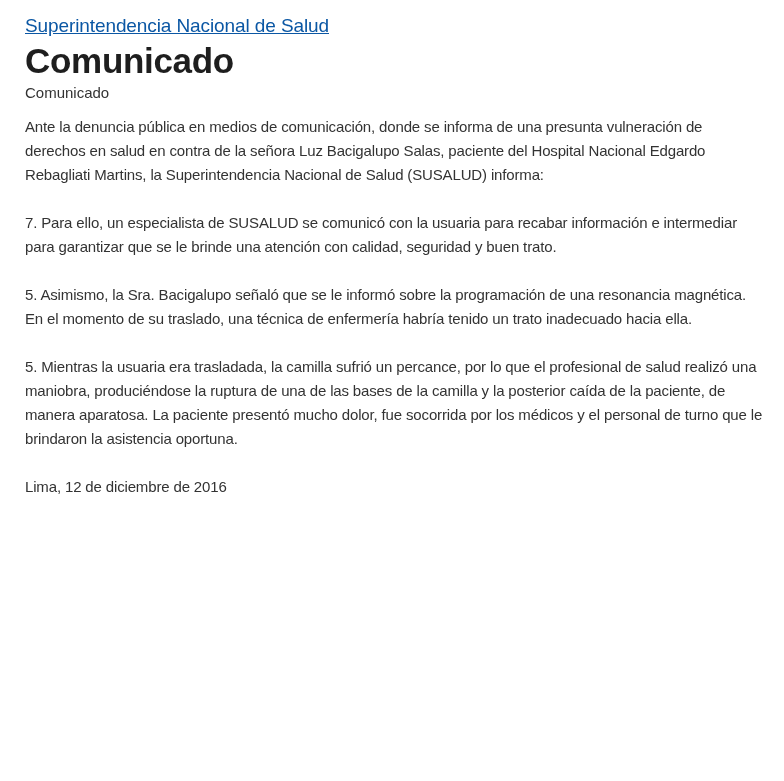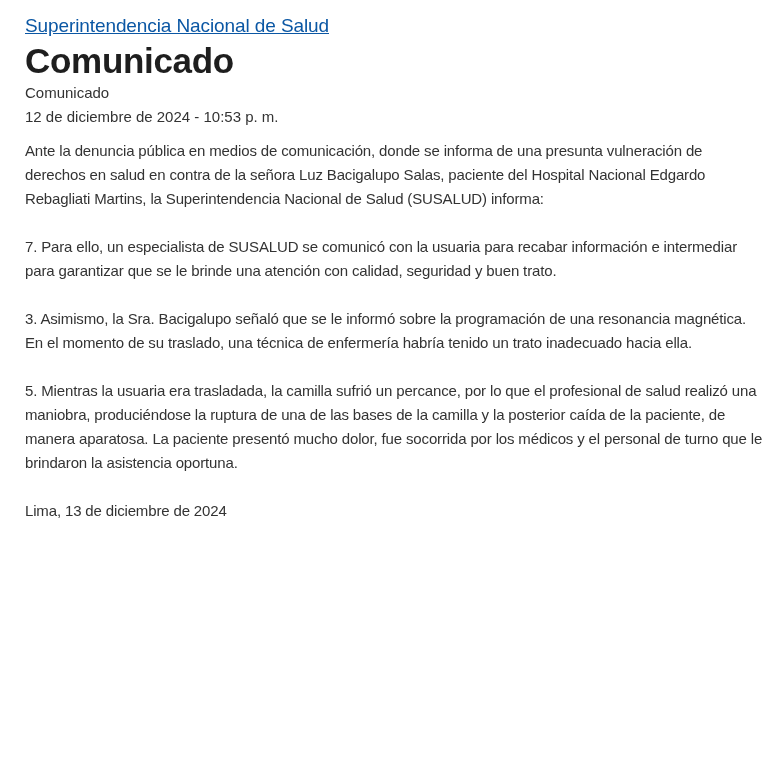--- a/index.html
+++ b/index.html
@@ -30,22 +30,21 @@
       letter-spacing: -0.15px;
     }
   </style>
 </head>
 <body>
 
 <div class="page">
   <a class="org-link">Superintendencia Nacional de Salud</a>
   <h1 class="title">Comunicado</h1>
   <div class="meta">Comunicado</div>
-  <div class="meta">12 de diciembre de 2024 - 10:53 p. m.</div>
 
   <div class="body">
     <p class="para">Ante la denuncia pública en medios de comunicación, donde se informa de una presunta vulneración de derechos en salud en contra de la señora Luz Bacigalupo Salas, paciente del Hospital Nacional Edgardo Rebagliati Martins, la Superintendencia Nacional de Salud (SUSALUD) informa:</p>
     <p class="para">7. Para ello, un especialista de SUSALUD se comunicó con la usuaria para recabar información e intermediar para garantizar que se le brinde una atención con calidad, seguridad y buen trato.</p>
-    <p class="para">3. Asimismo, la Sra. Bacigalupo señaló que se le informó sobre la programación de una resonancia magnética. En el momento de su traslado, una técnica de enfermería habría tenido un trato inadecuado hacia ella.</p>
+    <p class="para">5. Asimismo, la Sra. Bacigalupo señaló que se le informó sobre la programación de una resonancia magnética. En el momento de su traslado, una técnica de enfermería habría tenido un trato inadecuado hacia ella.</p>
     <p class="para">5. Mientras la usuaria era trasladada, la camilla sufrió un percance, por lo que el profesional de salud realizó una maniobra, produciéndose la ruptura de una de las bases de la camilla y la posterior caída de la paciente, de manera aparatosa. La paciente presentó mucho dolor, fue socorrida por los médicos y el personal de turno que le brindaron la asistencia oportuna.</p>
-    <p class="para">Lima, 13 de diciembre de 2024</p>
+    <p class="para">Lima, 12 de diciembre de 2016</p>
   </div>
 </div>
 
 </body></html>

